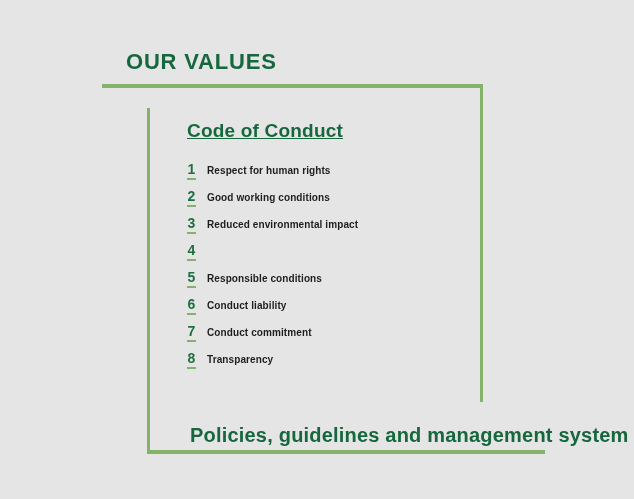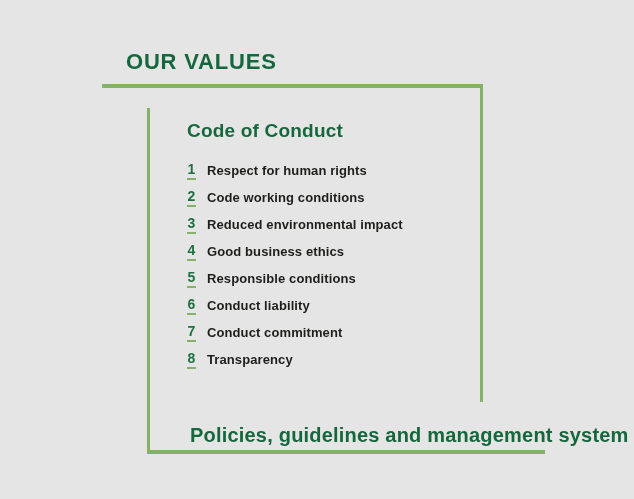--- a/index.html
+++ b/index.html
@@ -30,20 +30,21 @@
     letter-spacing: 0.8px;
     color: #16673d;
   }
   .panel-heading {
     position: absolute;
     left: 187px; top: 120px;
     font-size: 19px;
     font-weight: bold;
     letter-spacing: 0.2px;
     color: #16673d;
+    text-decoration: underline;
   }
   .coc-list {
     position: absolute;
     left: 187px; top: 157px;
     width: 290px;
   }
   .coc-row {
     display: flex;
     align-items: center;
     height: 27px;
@@ -54,21 +55,21 @@
     text-align: center;
     font-size: 14px;
     font-weight: bold;
     color: #20703f;
     line-height: 1;
     padding-bottom: 2px;
     border-bottom: 2.5px solid #85b269;
     margin-right: 11px;
   }
   .coc-label {
-    font-size: 13px;
+    font-size: 10px;
     font-weight: 600;
     color: #1e1e1c;
     letter-spacing: 0.1px;
     white-space: nowrap;
   }
   .footer-caption {
     position: absolute;
     left: 190px; top: 424px;
     font-size: 20px;
     font-weight: bold;
@@ -91,29 +92,28 @@
 
   <div class="panel-heading">Code of Conduct</div>
 
   <div class="coc-list">
     <div class="coc-row">
       <span class="coc-num">1</span>
       <span class="coc-label">Respect for human rights</span>
     </div>
     <div class="coc-row">
       <span class="coc-num">2</span>
-      <span class="coc-label">Code working conditions</span>
+      <span class="coc-label">Good working conditions</span>
     </div>
     <div class="coc-row">
       <span class="coc-num">3</span>
       <span class="coc-label">Reduced environmental impact</span>
     </div>
     <div class="coc-row">
       <span class="coc-num">4</span>
-      <span class="coc-label">Good business ethics</span>
     </div>
     <div class="coc-row">
       <span class="coc-num">5</span>
       <span class="coc-label">Responsible conditions</span>
     </div>
     <div class="coc-row">
       <span class="coc-num">6</span>
       <span class="coc-label">Conduct liability</span>
     </div>
     <div class="coc-row">

